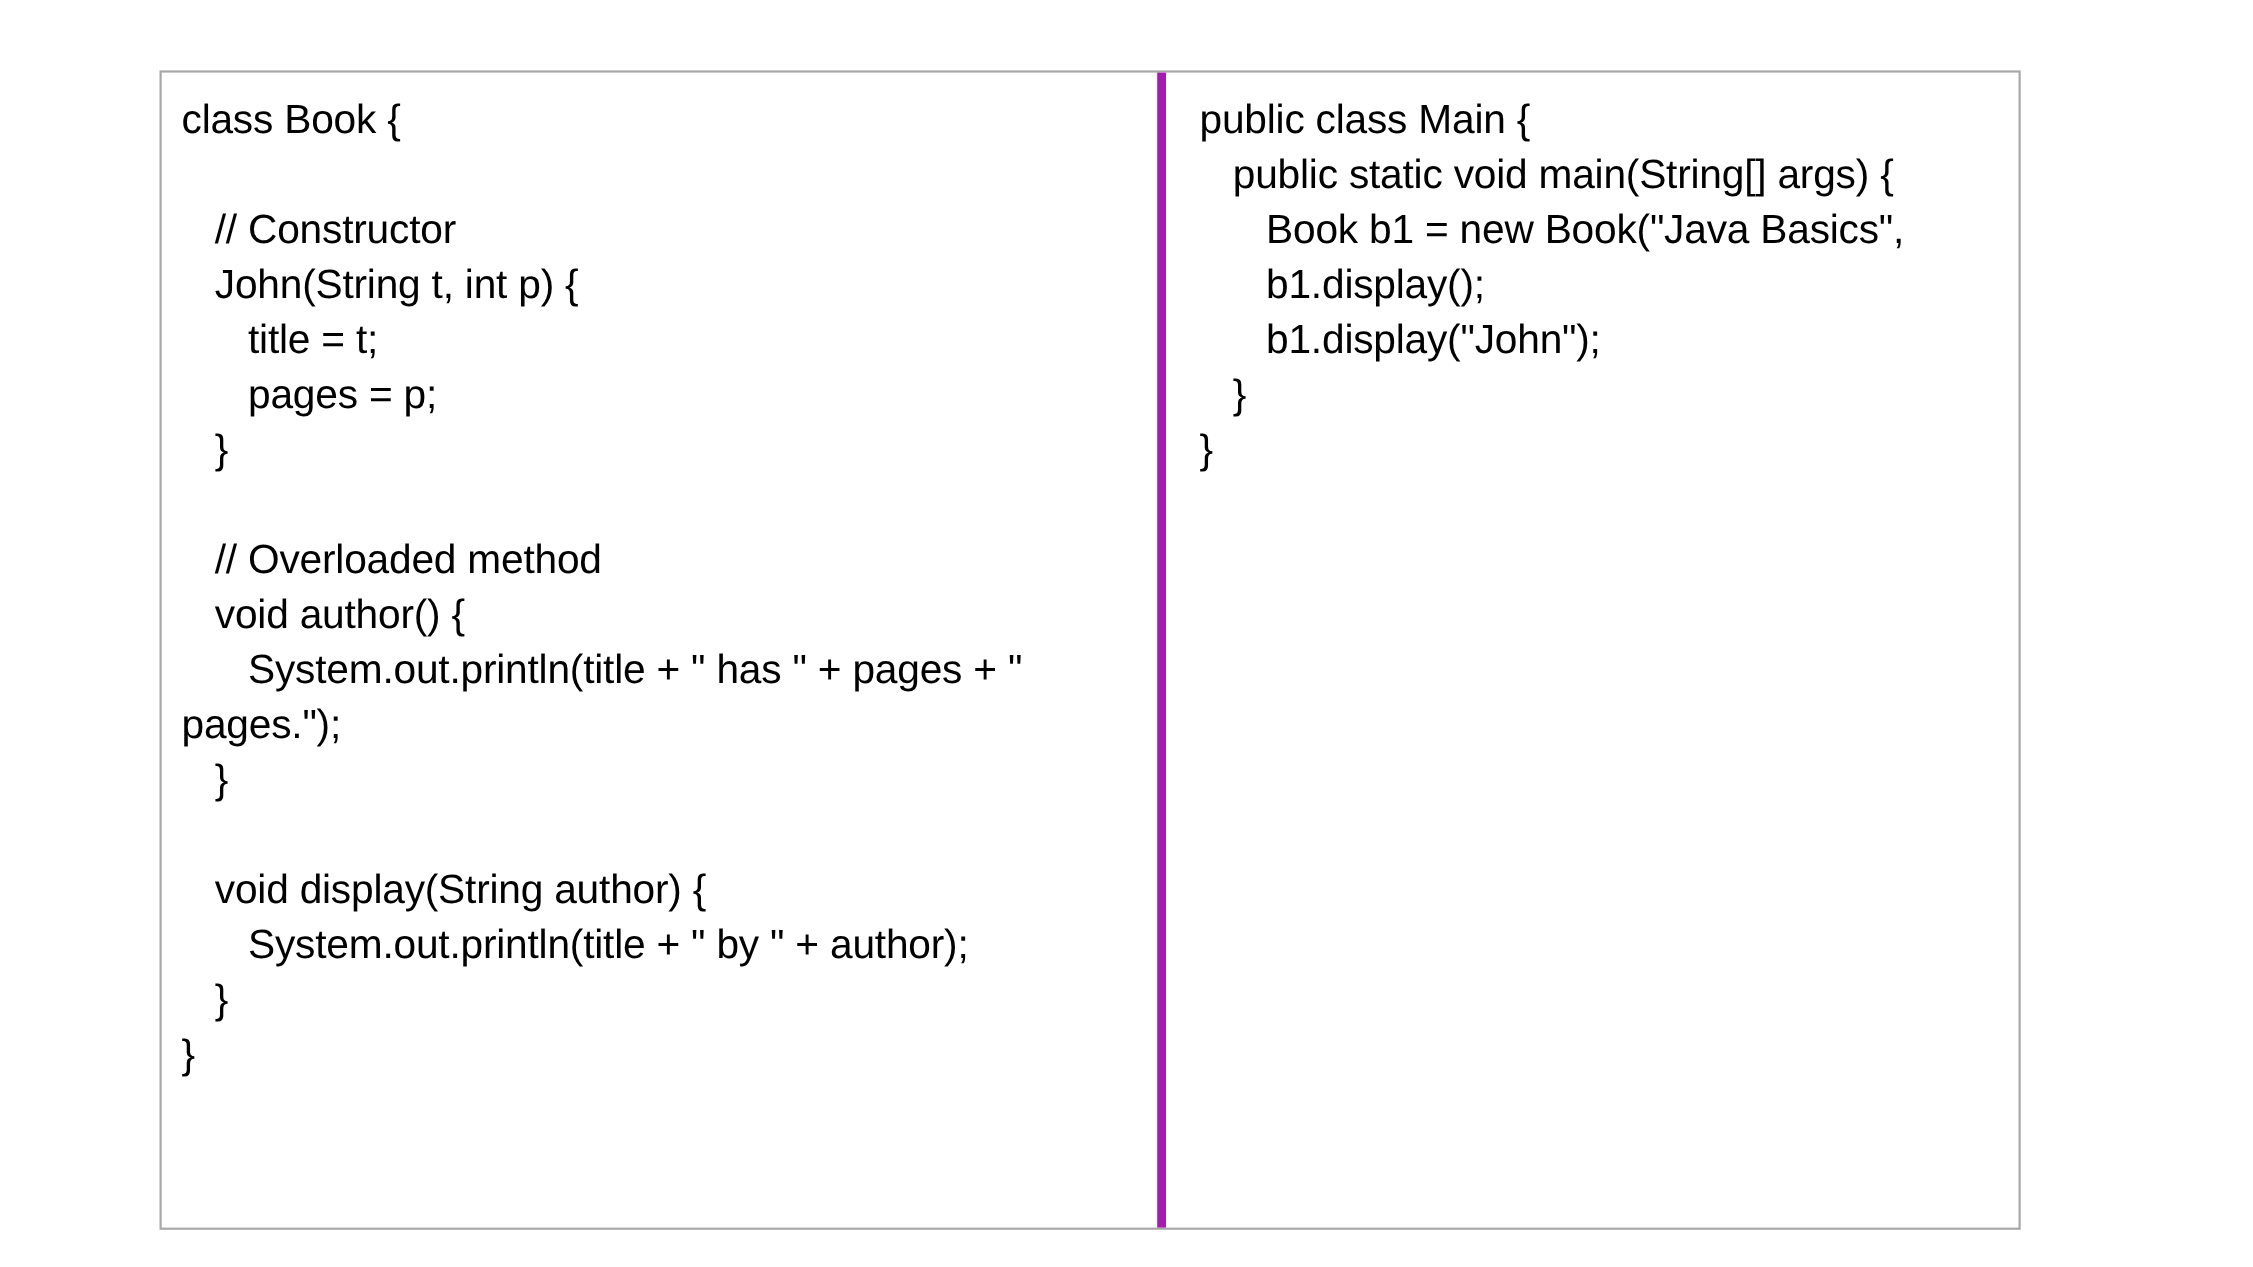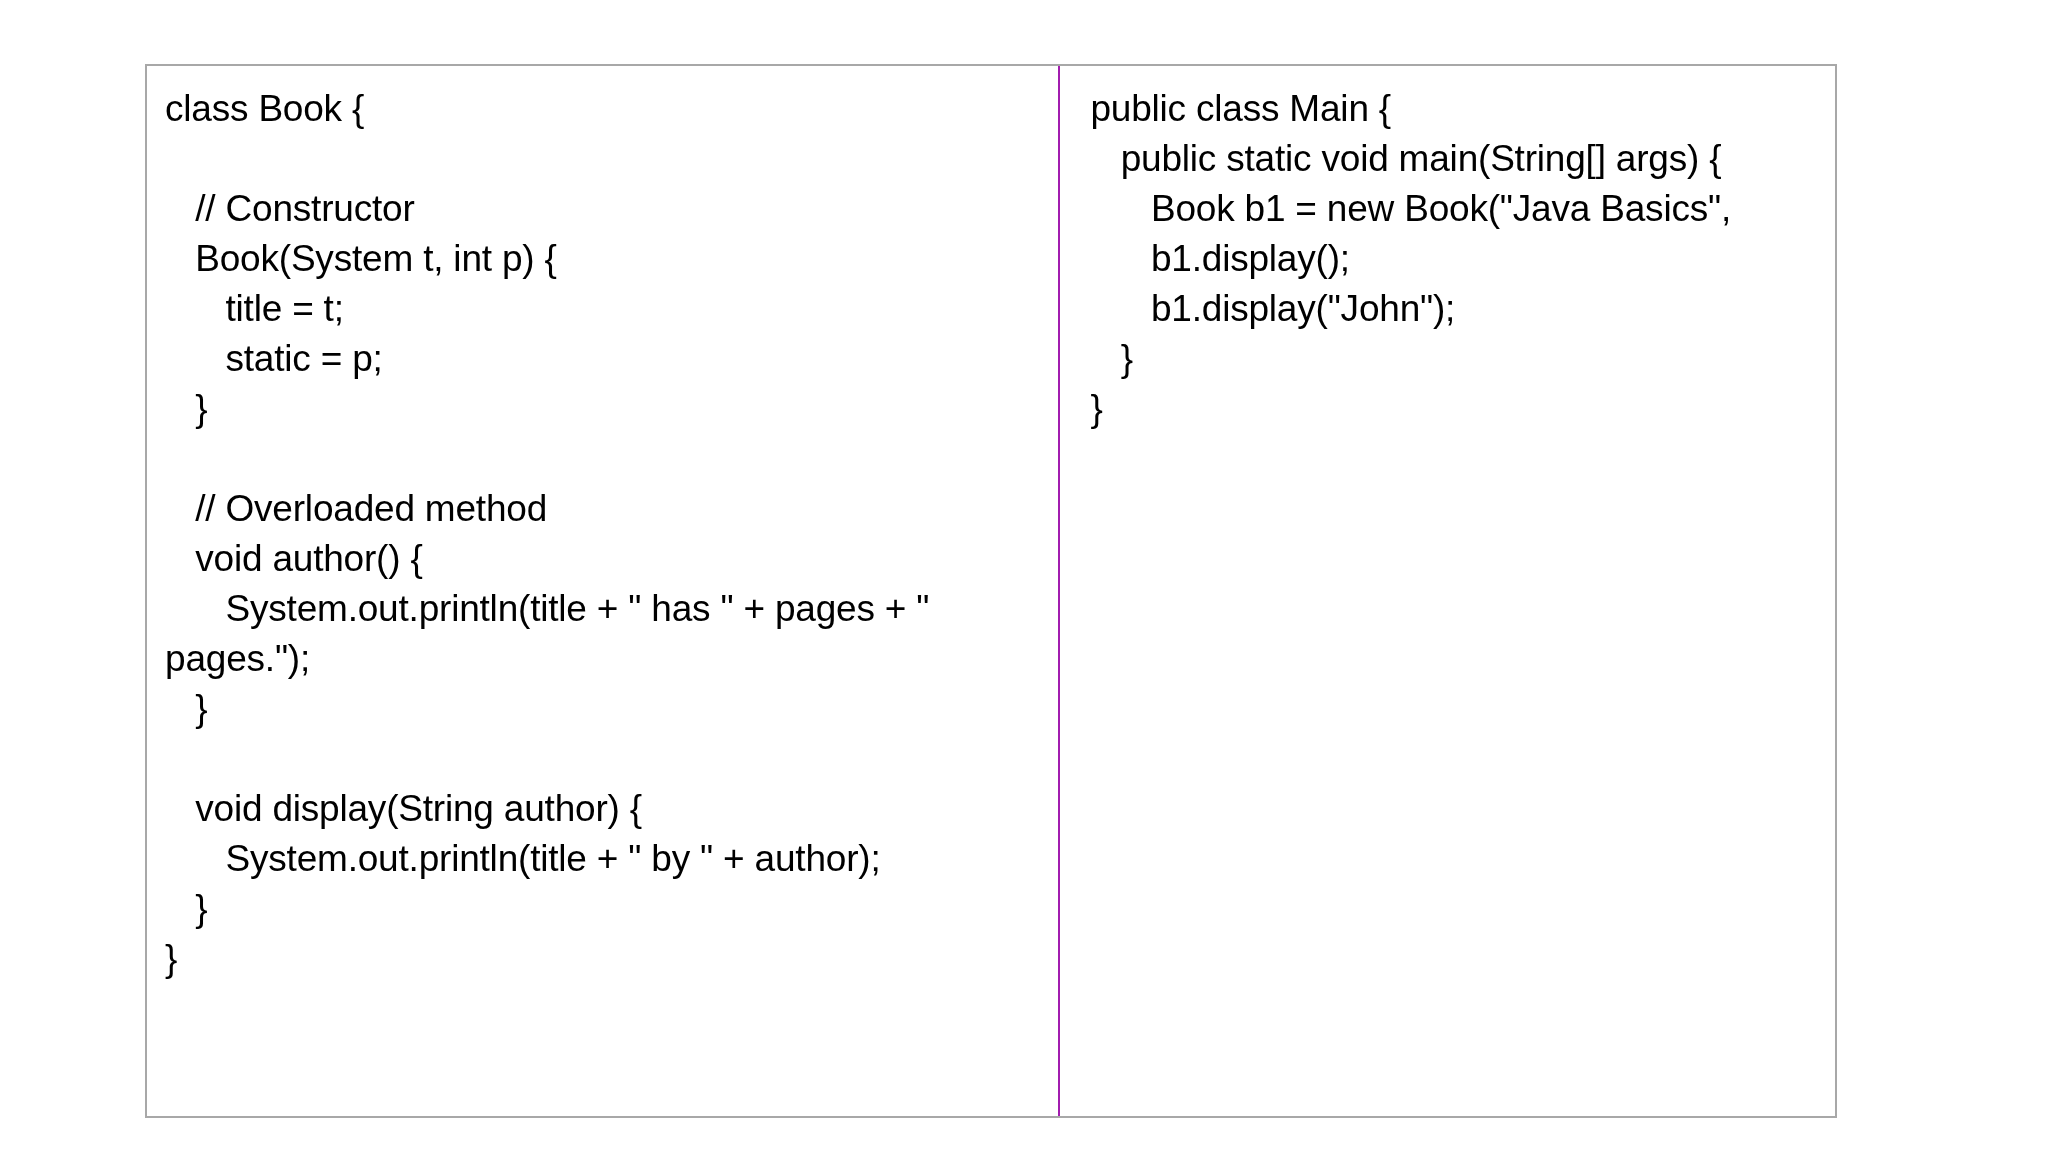--- a/index.html
+++ b/index.html
@@ -30,21 +30,21 @@
     display: flex;
     background: #ffffff;
   }
   .code-cell {
     box-sizing: border-box;
     padding: 18px 14px 10px 18px;
     overflow: hidden;
   }
   .cell-left {
     width: 920px;
-    border-right: 2px solid #a21caf;
+    border-right: 8px solid #a21caf;
   }
   .cell-right {
     width: 768px;
     margin-left: 12px;
   }
   .code-line {
     font-family: "Liberation Sans", sans-serif;
     font-size: 37px;
     line-height: 50px;
     color: #000000;
@@ -60,23 +60,23 @@
 
 <div class="page">
 
   <div class="code-table">
 
     <div class="code-cell cell-left">
       <div>
           <div class="code-line">class Book {</div>
           <div class="code-line blank">&nbsp;</div>
           <div class="code-line">   // Constructor</div>
-          <div class="code-line">   Book(System t, int p) {</div>
+          <div class="code-line">   John(String t, int p) {</div>
           <div class="code-line">      title = t;</div>
-          <div class="code-line">      static = p;</div>
+          <div class="code-line">      pages = p;</div>
           <div class="code-line">   }</div>
           <div class="code-line blank">&nbsp;</div>
           <div class="code-line">   // Overloaded method</div>
           <div class="code-line">   void author() {</div>
           <div class="code-line">      System.out.println(title + " has " + pages + "</div>
           <div class="code-line">pages.");</div>
           <div class="code-line">   }</div>
           <div class="code-line blank">&nbsp;</div>
           <div class="code-line">   void display(String author) {</div>
           <div class="code-line">      System.out.println(title + " by " + author);</div>

